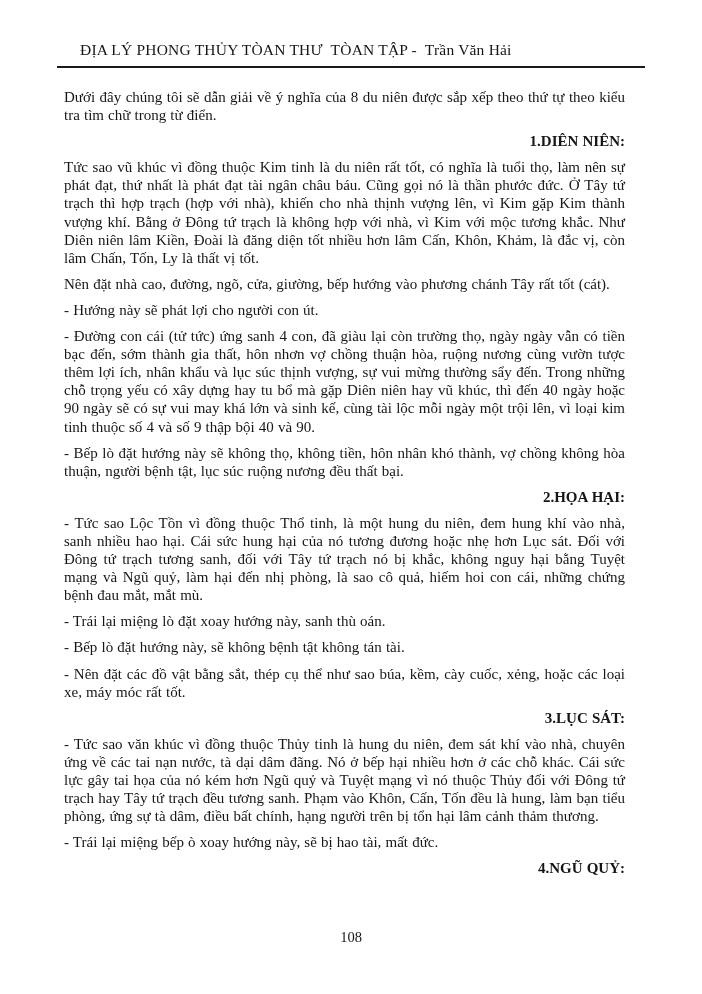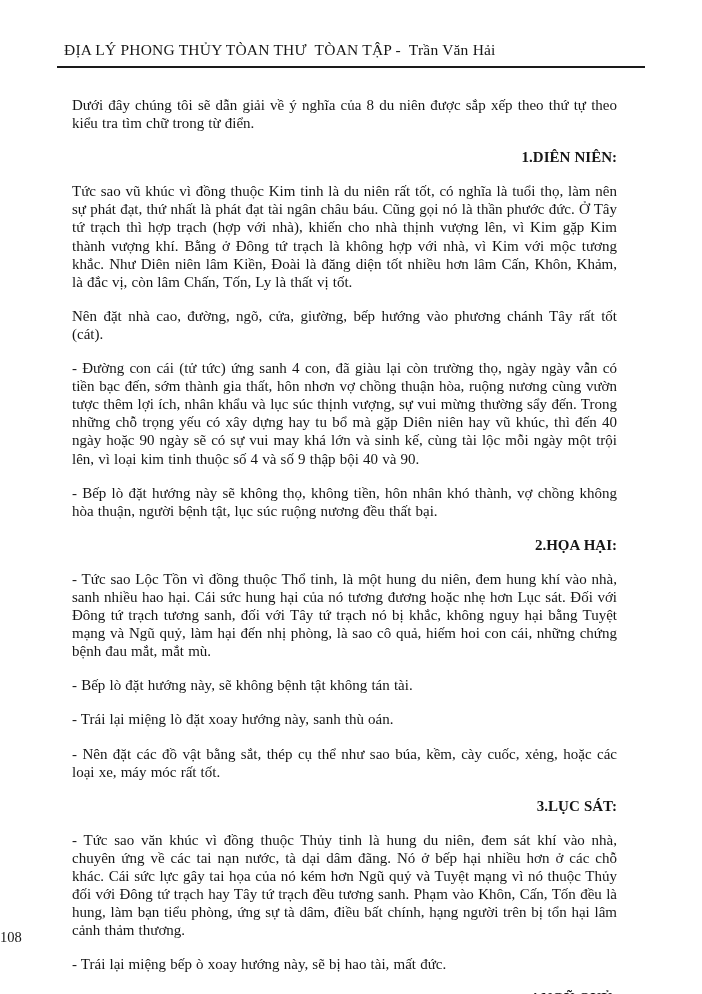--- a/index.html
+++ b/index.html
@@ -14,21 +14,21 @@
     margin: 0 auto;
     background: #ffffff;
     font-family: "Liberation Serif", "DejaVu Serif", serif;
     color: #161616;
     overflow: hidden;
     box-sizing: border-box;
   }
   .running-header {
     position: absolute;
     top: 41px;
-    left: 64px;
+    left: 80px;
     right: 49px;
     font-size: 15.5px;
     line-height: 18px;
     letter-spacing: 0.2px;
     white-space: pre-wrap;
   }
   .header-rule {
     position: absolute;
     top: 66px;
     left: 57px;
@@ -40,57 +40,58 @@
     position: absolute;
     top: 80px;
     left: 56px;
     width: 577px;
     font-size: 15px;
     line-height: 18.1px;
     text-align: justify;
     word-spacing: 0.4px;
   }
   .para, .heading {
-    margin: 16px;
+    margin: 8px;
     padding: 0;
   }
   .heading {
     font-weight: bold;
     font-size: 15px;
     text-align: right;
   }
   .page-footer {
     position: absolute;
     top: 929px;
     left: 0;
     width: 100%;
-    text-align: left;
+    text-align: center;
     font-size: 14.5px;
   }
 </style>
 </head>
 <body>
 
 <div class="page">
 
   <div class="running-header">ĐỊA LÝ PHONG THỦY TÒAN THƯ  TÒAN TẬP -  Trần Văn Hải</div>
 
   <div class="header-rule"></div>
 
   <div class="body-text">
     <p class="para">Dưới đây chúng tôi sẽ dẫn giải về ý nghĩa của 8 du niên được sắp xếp theo thứ tự theo kiểu tra tìm chữ trong từ điển.</p>
     <h2 class="heading">1.DIÊN NIÊN:</h2>
     <p class="para">Tức sao vũ khúc vì đồng thuộc Kim tinh là du niên rất tốt, có nghĩa là tuổi thọ, làm nên sự phát đạt, thứ nhất là phát đạt tài ngân châu báu. Cũng gọi nó là thần phước đức. Ở Tây tứ trạch thì hợp trạch (hợp với nhà), khiến cho nhà thịnh vượng lên, vì Kim gặp Kim thành vượng khí. Bằng ở Đông tứ trạch là không hợp với nhà, vì Kim với mộc tương khắc. Như Diên niên lâm Kiền, Đoài là đăng diện tốt nhiều hơn lâm Cấn, Khôn, Khảm, là đắc vị, còn lâm Chấn, Tốn, Ly là thất vị tốt.</p>
     <p class="para">Nên đặt nhà cao, đường, ngõ, cửa, giường, bếp hướng vào phương chánh Tây rất tốt (cát).</p>
+    <p class="para">- Hướng này sẽ phát lợi cho người con út.</p>
     <p class="para">- Đường con cái (tử tức) ứng sanh 4 con, đã giàu lại còn trường thọ, ngày ngày vẫn có tiền bạc đến, sớm thành gia thất, hôn nhơn vợ chồng thuận hòa, ruộng nương cùng vườn tược thêm lợi ích, nhân khẩu và lục súc thịnh vượng, sự vui mừng thường sẩy đến. Trong những chỗ trọng yếu có xây dựng hay tu bổ mà gặp Diên niên hay vũ khúc, thì đến 40 ngày hoặc 90 ngày sẽ có sự vui may khá lớn và sinh kế, cùng tài lộc mỗi ngày một trội lên, vì loại kim tinh thuộc số 4 và số 9 thập bội 40 và 90.</p>
     <p class="para">- Bếp lò đặt hướng này sẽ không thọ, không tiền, hôn nhân khó thành, vợ chồng không hòa thuận, người bệnh tật, lục súc ruộng nương đều thất bại.</p>
     <h2 class="heading">2.HỌA HẠI:</h2>
     <p class="para">- Tức sao Lộc Tồn vì đồng thuộc Thổ tinh, là một hung du niên, đem hung khí vào nhà, sanh nhiều hao hại. Cái sức hung hại của nó tương đương hoặc nhẹ hơn Lục sát. Đối với Đông tứ trạch tương sanh, đối với Tây tứ trạch nó bị khắc, không nguy hại bằng Tuyệt mạng và Ngũ quỷ, làm hại đến nhị phòng, là sao cô quả, hiếm hoi con cái, những chứng bệnh đau mắt, mắt mù.</p>
+    <p class="para">- Trái lại miệng lò đặt xoay hướng này, sanh thù oán.</p>
     <p class="para">- Bếp lò đặt hướng này, sẽ không bệnh tật không tán tài.</p>
-    <p class="para">- Trái lại miệng lò đặt xoay hướng này, sanh thù oán.</p>
     <p class="para">- Nên đặt các đồ vật bằng sắt, thép cụ thể như sao búa, kềm, cày cuốc, xẻng, hoặc các loại xe, máy móc rất tốt.</p>
     <h2 class="heading">3.LỤC SÁT:</h2>
     <p class="para">- Tức sao văn khúc vì đồng thuộc Thủy tinh là hung du niên, đem sát khí vào nhà, chuyên ứng về các tai nạn nước, tà dại dâm đãng. Nó ở bếp hại nhiều hơn ở các chỗ khác. Cái sức lực gây tai họa của nó kém hơn Ngũ quỷ và Tuyệt mạng vì nó thuộc Thủy đối với Đông tứ trạch hay Tây tứ trạch đều tương sanh. Phạm vào Khôn, Cấn, Tốn đều là hung, làm bạn tiểu phòng, ứng sự tà dâm, điều bất chính, hạng người trên bị tổn hại lâm cảnh thảm thương.</p>
     <p class="para">- Trái lại miệng bếp ò xoay hướng này, sẽ bị hao tài, mất đức.</p>
     <h2 class="heading">4.NGŨ QUỶ:</h2>
   </div>
 
   <div class="page-footer">108</div>
 
 </div>

